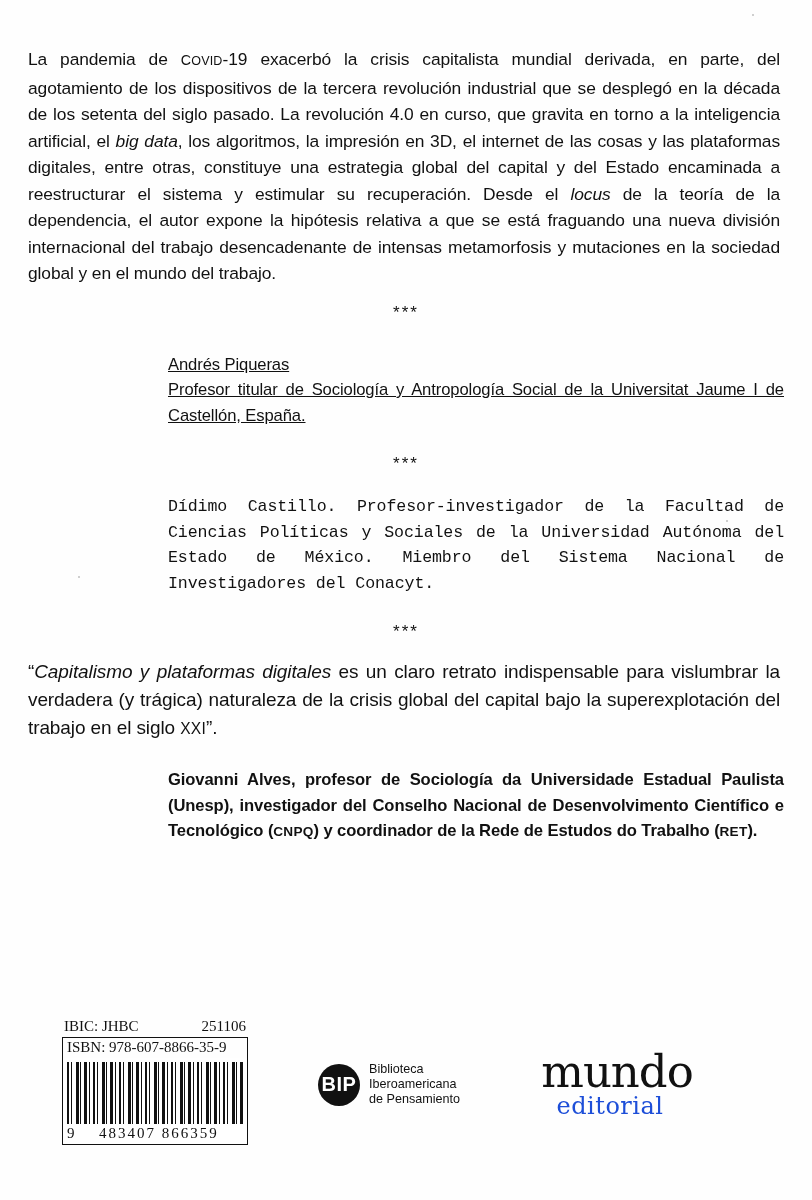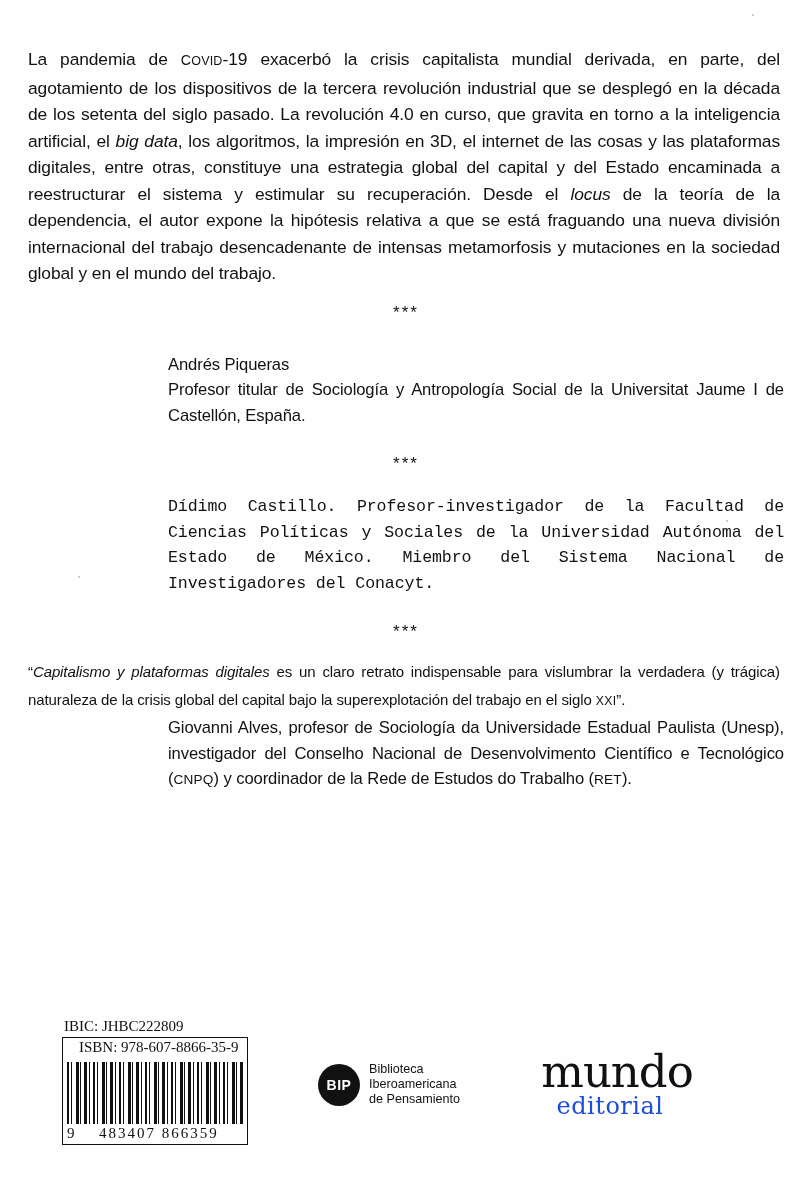--- a/index.html
+++ b/index.html
@@ -34,21 +34,21 @@
     line-height: 26.5px;
     text-align: justify;
     text-justify: inter-word;
     letter-spacing: -0.1px;
   }
   p.para.blurb {
     font-size: 16.6px;
     line-height: 25.5px;
   }
   p.para.blurb-lead {
-    font-size: 15px;
+    font-size: 19px;
     line-height: 28px;
   }
   .attrib {
     margin: 0;
     padding-left: 140px;
     font-size: 16.6px;
     line-height: 25.5px;
     text-align: justify;
     letter-spacing: -0.1px;
   }
@@ -74,30 +74,31 @@
     height: 200px;
   }
   .isbn-block {
     position: absolute;
     left: 62px;
     top: 18px;
     width: 186px;
   }
   .ibic-row {
     display: flex;
+    justify-content: space-between;
     font-family: "Liberation Serif", serif;
     font-size: 15px;
     padding: 0 2px 2px 2px;
   }
   .isbn-box {
     border: 1px solid #111;
     border-bottom: none;
     font-family: "Liberation Serif", serif;
     font-size: 15px;
-    padding: 1px 4px 2px 16px;
+    padding: 1px 4px 2px 4px;
     letter-spacing: 0px;
   }
   .barcode-box {
     border: 1px solid #111;
     border-top: none;
     padding: 4px 4px 2px 4px;
     background: #fff;
   }
   .bars {
     height: 62px;
@@ -129,21 +130,21 @@
     align-items: center;
     gap: 9px;
   }
   .bip-circle {
     width: 42px;
     height: 42px;
     border-radius: 50%;
     background: #111;
     color: #fff;
     font-weight: bold;
-    font-size: 14px;
+    font-size: 20px;
     display: flex;
     align-items: center;
     justify-content: center;
     letter-spacing: 0.5px;
   }
   .bip-text {
     font-size: 12.6px;
     font-weight: normal;
     line-height: 15px;
     color: #111;
@@ -188,41 +189,41 @@
   <span class="speck" style="left:78px; top:576px;"></span>
   <span class="speck" style="left:726px; top:520px;"></span>
 
   <div class="content">
 
     <p class="para">La pandemia de <span class="sc">C</span><span class="sc" style="font-size:0.72em">OVID</span>-19 exacerbó la crisis capitalista mundial derivada, en parte, del agotamiento de los dispositivos de la tercera revolución industrial que se desplegó en la década de los setenta del siglo pasado. La revolución 4.0 en curso, que gravita en torno a la inteligencia artificial, el <span class="ital">big data</span>, los algoritmos, la impresión en 3D, el internet de las cosas y las plataformas digitales, entre otras, constituye una estrategia global del capital y del Estado encaminada a reestructurar el sistema y estimular su recuperación. Desde el <span class="ital">locus</span> de la teoría de la dependencia, el autor expone la hipótesis relativa a que se está fraguando una nueva división internacional del trabajo desencadenante de intensas metamorfosis y mutaciones en la sociedad global y en el mundo del trabajo.</p>
 
     <div class="stars">***</div>
 
 
-    <p class="attrib" style="margin-top:29px;">Andrés Piqueras<br>Profesor titular de Sociología y Antropología Social de la Universitat Jaume I de Castellón, España.</p>
+    <p class="attrib" style="margin-top:29px;text-decoration:underline;">Andrés Piqueras<br>Profesor titular de Sociología y Antropología Social de la Universitat Jaume I de Castellón, España.</p>
 
     <div class="stars" style="margin-top:26px;">***</div>
 
 
     <p class="attrib" style="margin-top:20px;font-family:Liberation Mono, monospace;">Dídimo Castillo. Profesor-investigador de la Facultad de Ciencias Políticas y Sociales de la Universidad Autónoma del Estado de México. Miembro del Sistema Nacional de Investigadores del Conacyt.</p>
 
     <div class="stars" style="margin-top:26px;">***</div>
 
     <p class="para blurb-lead">“<span class="ital">Capitalismo y plataformas digitales</span> es un claro retrato indispensable para vislumbrar la verdadera (y trágica) naturaleza de la crisis global del capital bajo la superexplotación del trabajo en el siglo <span class="sc">XXI</span>”.</p>
 
-    <p class="attrib" style="">Giovanni Alves, profesor de Sociología da Universidade Estadual Paulista (Unesp), investigador del Conselho Nacional de Desenvolvimento Científico e Tecnológico (<span class="sc">CNPQ</span>) y coordinador de la Rede de Estudos do Trabalho (<span class="sc">RET</span>).</p>
+    <p class="attrib" style="margin-top:24px;font-weight:bold;">Giovanni Alves, profesor de Sociología da Universidade Estadual Paulista (Unesp), investigador del Conselho Nacional de Desenvolvimento Científico e Tecnológico (<span class="sc">CNPQ</span>) y coordinador de la Rede de Estudos do Trabalho (<span class="sc">RET</span>).</p>
 
   </div>
 
   <div class="footer">
 
     <div class="isbn-block">
       <div class="ibic-row">
         <span>IBIC: JHBC</span>
-        <span>222809</span>
+        <span>251106</span>
       </div>
       <div class="isbn-box">ISBN: 978-607-8866-35-9</div>
       <div class="barcode-box">
         <div class="bars"></div>
         <div class="barnums">
           <span class="lead">9</span>
           <span>483407 866359</span>
         </div>
       </div>
     </div>

